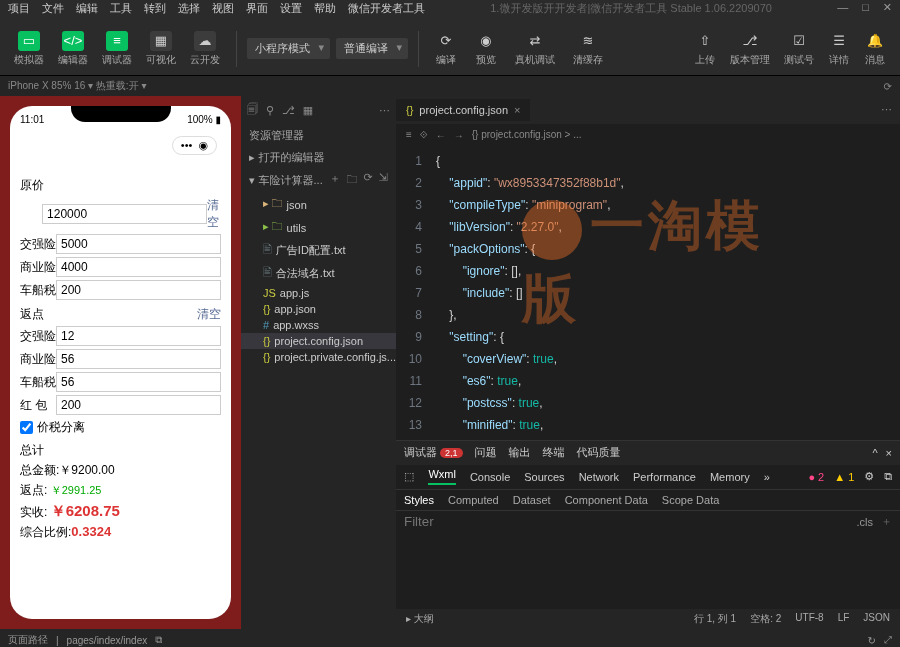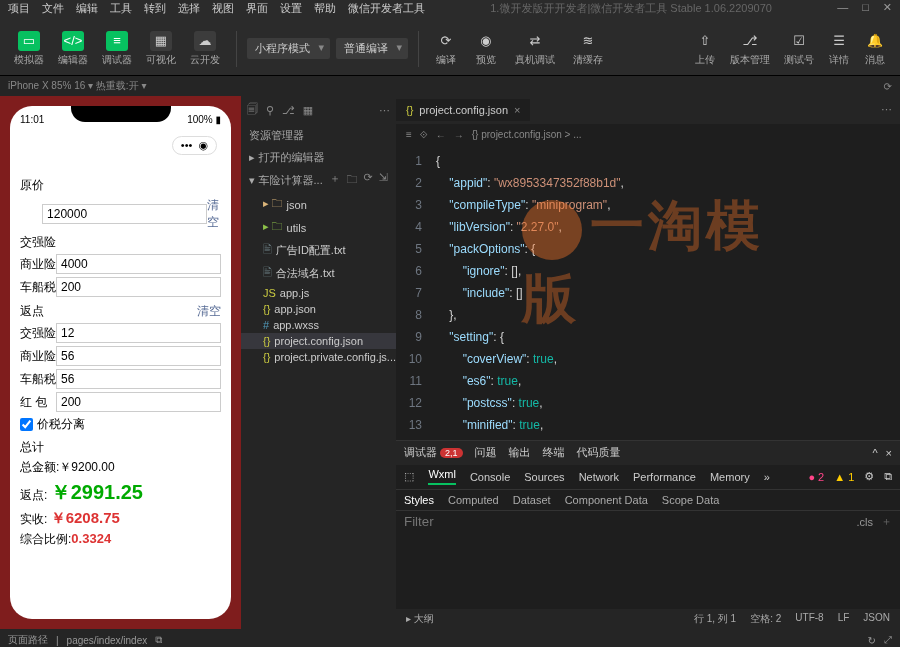--- a/index.html
+++ b/index.html
@@ -28,21 +28,21 @@
 .statusbar{display:flex;justify-content:space-between;font-size:10px;margin-top:2px}
 .capsule{position:absolute;top:30px;right:14px;border:1px solid #ddd;border-radius:12px;padding:2px 8px;font-size:11px;display:flex;gap:6px}
 .form{margin-top:46px;font-size:12px}
 .row{display:flex;align-items:center;margin:3px 0}
 .row .lab{width:38px;font-size:12px}
 .row input{flex:1;border:1px solid #ccc;padding:2px 4px;font-size:12px;height:20px}
 .section{display:flex;justify-content:space-between;margin:6px 0 2px}
 .clear{color:#576b95;font-size:12px;cursor:pointer}
 .sum{margin-top:6px;font-size:12px}
 .sum div{margin:3px 0}
-.green-t{color:#0a0;font-weight:bold;font-size:20px}
+.green-t{color:#0a0;font-weight:normal;font-size:11px}
 .red-t{color:#d33;font-weight:bold;font-size:15px}
 .cb{display:flex;align-items:center;gap:4px;margin:4px 0}
 .bottombar{height:22px;background:#252525;display:flex;align-items:center;padding:0 8px;font-size:10px;color:#999;gap:8px}
 .explorer{width:155px;background:#252525;display:flex;flex-direction:column;font-size:11px}
 .exp-header{height:28px;display:flex;align-items:center;padding:0 6px;gap:8px;color:#888}
 .exp-title{padding:4px 8px;font-size:11px;color:#aaa}
 .exp-section{padding:3px 8px;color:#aaa;display:flex;align-items:center;gap:4px}
 .exp-item{padding:2px 8px 2px 22px;display:flex;align-items:center;gap:4px;cursor:pointer}
 .exp-item.sel-item{background:#37373d}
 .folder-icon{color:#dcb67a}
@@ -188,20 +188,21 @@
             <span>原价</span>
             <span></span>
           </div>
         <div class="row">
             <span class="lab"></span>
             <input value="120000" style="">
             <span class="clear">清空</span>
           </div>
         <div class="row">
             <span class="lab">交强险</span>
+            <input value="5000" style="">
           </div>
         <div class="row">
             <span class="lab">商业险</span>
             <input value="4000" style="">
           </div>
         <div class="row">
             <span class="lab">车船税</span>
             <input value="200" style="">
           </div>
         <div class="section">

